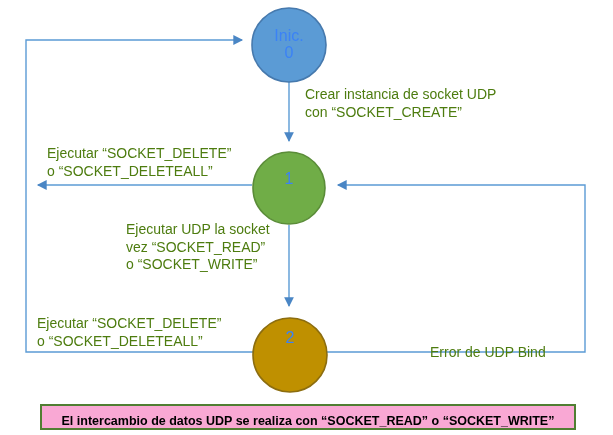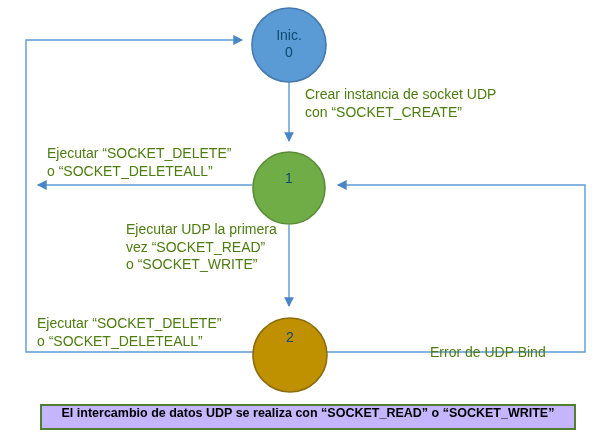--- a/index.html
+++ b/index.html
@@ -4,31 +4,31 @@
 <style>
   html, body { margin: 0; padding: 0; background: #ffffff; }
   body {
     width: 613px; height: 435px; position: relative; overflow: hidden;
     font-family: "Liberation Sans", "DejaVu Sans", sans-serif;
   }
   #diagram-svg { position: absolute; left: 0; top: 0; }
   .edge { stroke: #5B9BD5; stroke-width: 1.4; fill: none; }
   .state-circle { stroke-width: 1.6; }
   .state-label {
-    position: absolute; text-align: center; color: #0c4a6e;
-    font-size: 14px; line-height: 17px;
+    position: absolute; text-align: center; color: #3b82f6;
+    font-size: 16px; line-height: 17px;
   }
   .edge-label {
     position: absolute; color: #4d7c0f; font-size: 14px;
     line-height: 17.5px; white-space: pre-line;
   }
   .banner {
     position: absolute; left: 40px; top: 404px; width: 536px; height: 26px;
-    box-sizing: border-box; border: 2px solid #507E32; background: #c4b5fd;
-    display: flex; align-items: flex-start; justify-content: center;
+    box-sizing: border-box; border: 2px solid #507E32; background: #f9a8d4;
+    display: flex; align-items: flex-end; justify-content: center;
     color: #000000; font-weight: bold; font-size: 12.5px; white-space: nowrap;
   }
 </style>
 </head>
 <body>
 
 <svg id="diagram-svg" width="613" height="435" viewBox="0 0 613 435">
   <defs>
     <marker id="arrow" markerWidth="9" markerHeight="8" refX="6.2" refY="3.5" orient="auto" markerUnits="strokeWidth">
       <path d="M0,0 L7,3.5 L0,7 Z" fill="#4A86C5"></path>
@@ -62,21 +62,21 @@
 <div class="state-label" style="left:255px; top:329px; width:70px;">
   <div>2</div>
 </div>
 
 <div class="edge-label" style="left:305px; top:86px; width:230px;">Crear instancia de socket UDP
 con “SOCKET_CREATE”</div>
 
 <div class="edge-label" style="left:47px; top:145px; width:220px;">Ejecutar “SOCKET_DELETE”
 o “SOCKET_DELETEALL”</div>
 
-<div class="edge-label" style="left:126px; top:221px; width:200px;">Ejecutar UDP la primera
+<div class="edge-label" style="left:126px; top:221px; width:200px;">Ejecutar UDP la socket
 vez “SOCKET_READ”
 o “SOCKET_WRITE”</div>
 
 <div class="edge-label" style="left:37px; top:315px; width:220px;">Ejecutar “SOCKET_DELETE”
 o “SOCKET_DELETEALL”</div>
 
 <div class="edge-label" style="left:430px; top:344px; width:160px;">Error de UDP Bind</div>
 
 <div class="banner">
   <span>El intercambio de datos UDP se realiza con “SOCKET_READ” o “SOCKET_WRITE”</span>

